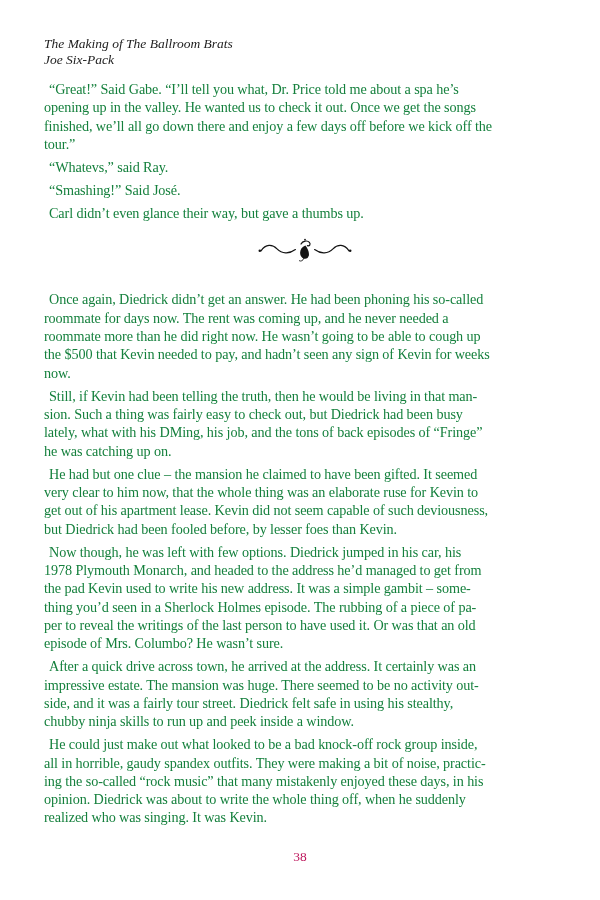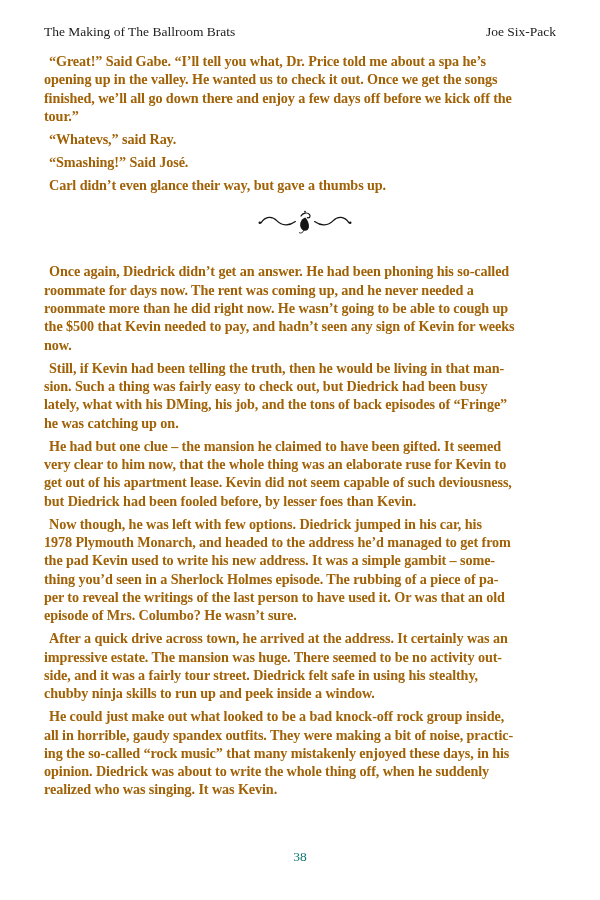--- a/index.html
+++ b/index.html
@@ -8,53 +8,54 @@
     width: 600px;
     height: 900px;
     background: #ffffff;
     font-family: "Liberation Serif", serif;
     color: #1b1b1b;
     overflow: hidden;
   }
   .running-header {
     display: flex;
     justify-content: space-between;
-    padding: 24px 44px 0 44px;
+    padding: 36px 44px 0 44px;
+    font-style: italic;
     font-size: 13.5px;
     line-height: 16px;
     color: #222222;
+    flex-direction: column;
   }
   .content {
     margin: 12px 34px 0 44px;
   }
   .para {
     margin: 0 0 4.8px 0;
     font-size: 14.2px;
     line-height: 18.3px;
     letter-spacing: -0.1px;
     white-space: pre;
     text-indent: 5px;
-    color: #a16207;
-    font-weight: bold;
+    color: #15803d;
   }
   .divider {
     display: flex;
     justify-content: center;
     align-items: center;
     margin: 16px 0 24px 0;
     height: 28px;
   }
   .page-number {
     position: absolute;
     top: 849px;
     left: 0;
     right: 0;
     text-align: center;
     font-size: 13.5px;
-    color: #0f766e;
+    color: #be185d;
   }
 </style>
 </head>
 <body>
 
 <div class="page">
 
   <div class="running-header">
     <span>The Making of The Ballroom Brats</span>
     <span>Joe Six-Pack</span>

